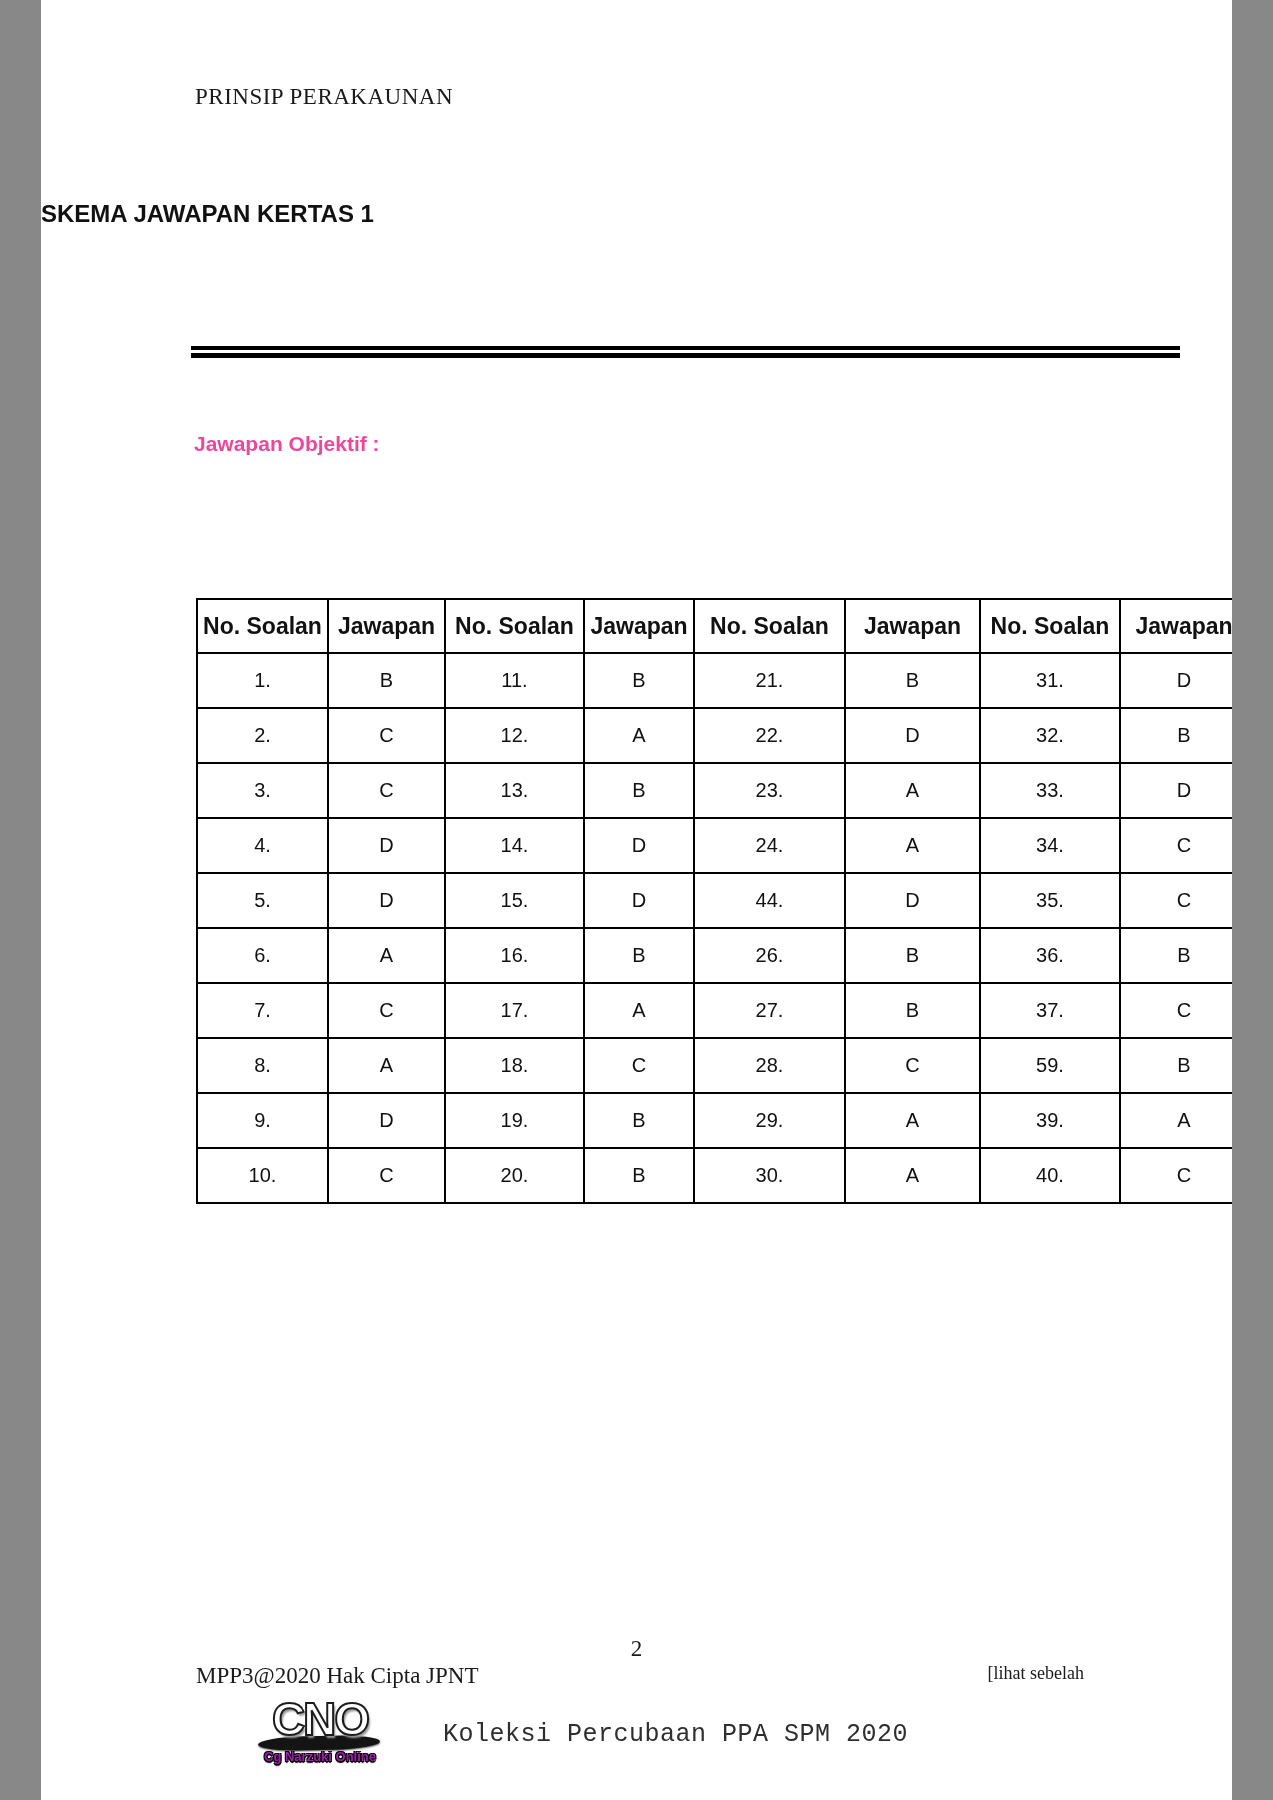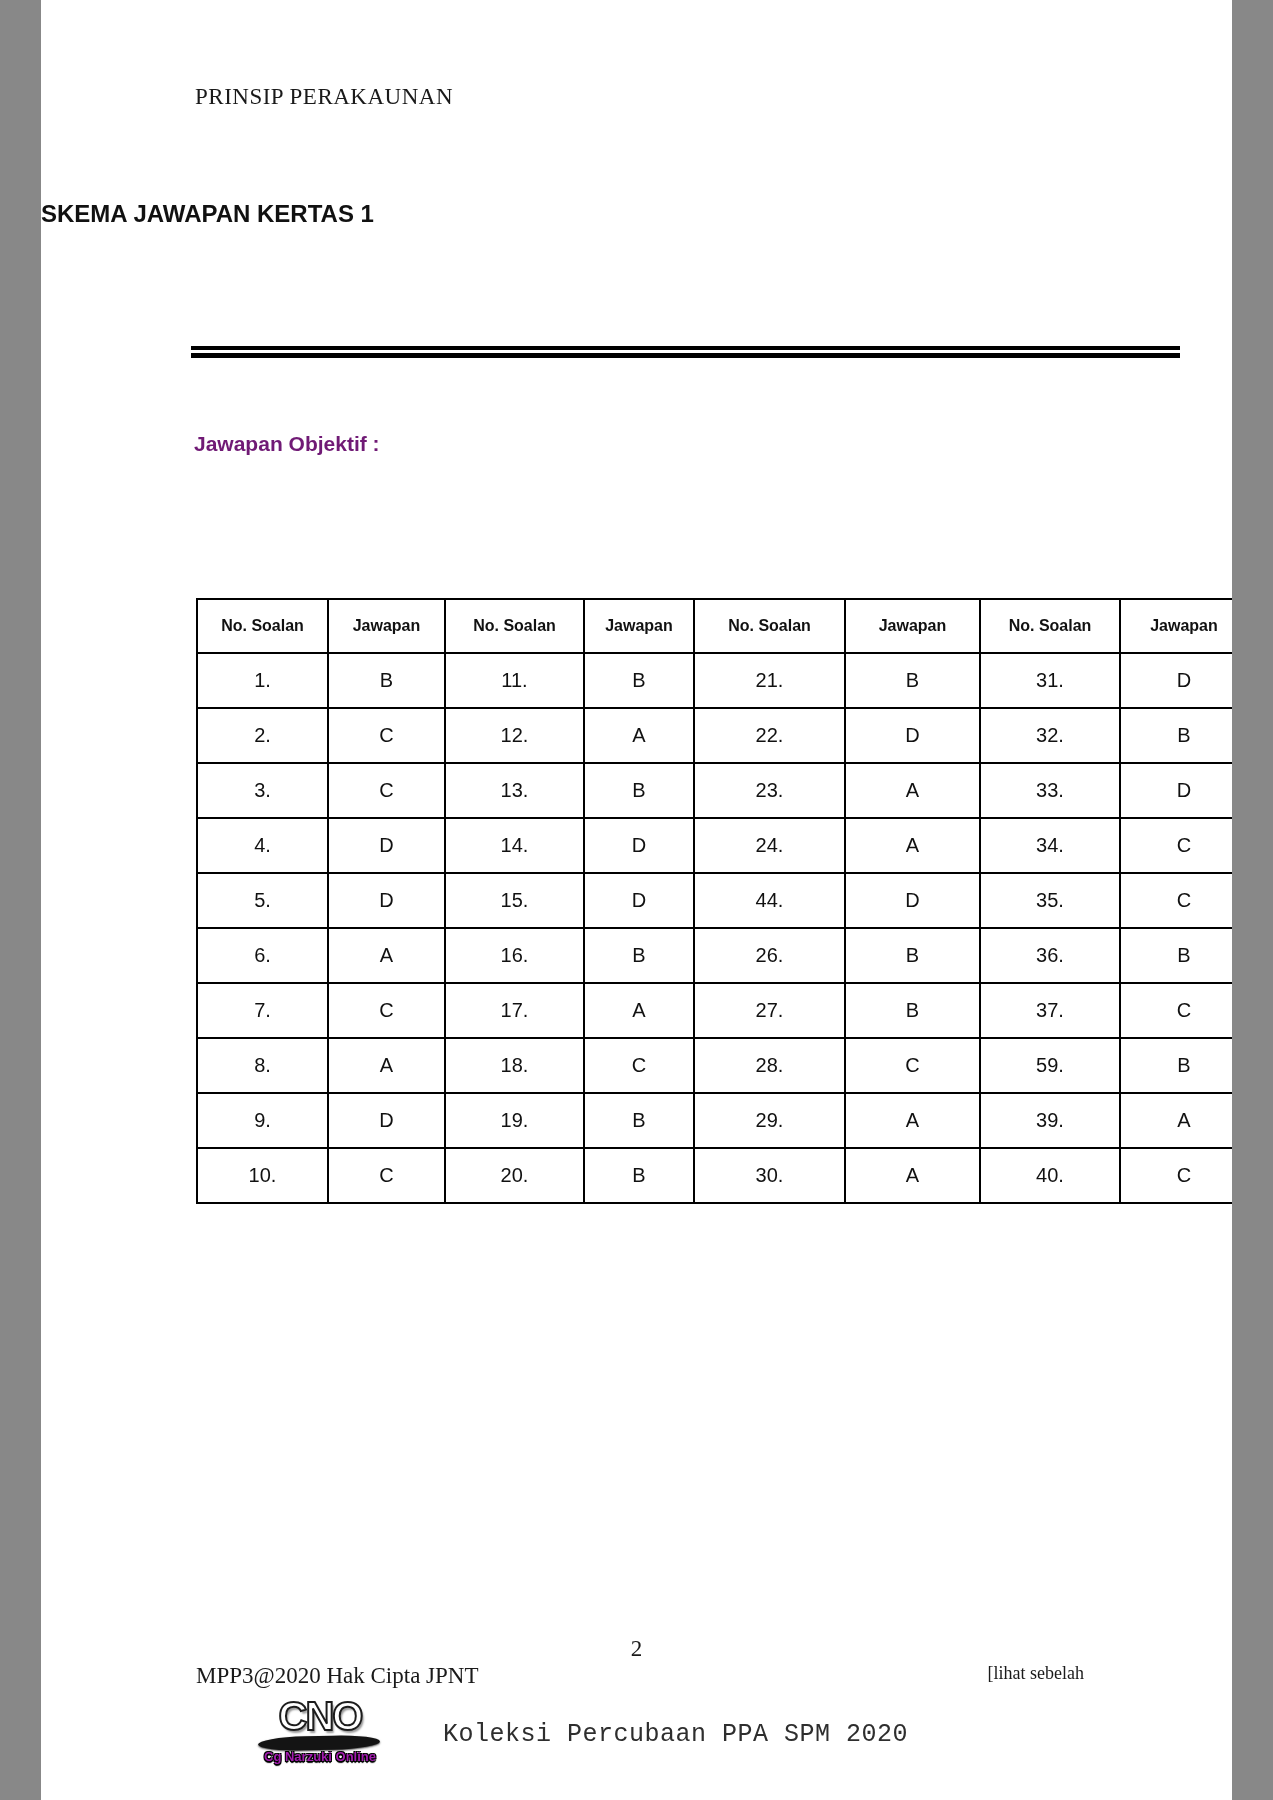--- a/index.html
+++ b/index.html
@@ -46,21 +46,21 @@
     border-bottom: 5px solid #000;
   }
 
   .section-label {
     position: absolute;
     left: 153px;
     top: 432px;
     font-family: "Liberation Sans", sans-serif;
     font-weight: bold;
     font-size: 21px;
-    color: #701a75;
+    color: #ec4899;
     white-space: nowrap;
   }
 
   table.answer-table {
     position: absolute;
     left: 155px;
     top: 598px;
     width: 1051px;
     border-collapse: collapse;
     table-layout: fixed;
@@ -70,21 +70,21 @@
   table.answer-table th,
   table.answer-table td {
     border: 2px solid #000;
     text-align: center;
     vertical-align: middle;
     padding: 0;
     overflow: hidden;
   }
   table.answer-table th {
     height: 52px;
-    font-size: 16px;
+    font-size: 23px;
     font-weight: bold;
     white-space: nowrap;
   }
   table.answer-table td {
     height: 53px;
     font-size: 20px;
     font-weight: normal;
   }
 
   .page-number {
@@ -126,21 +126,21 @@
     height: 68px;
   }
   .cno-big {
     position: absolute;
     left: 0;
     top: -6px;
     width: 100%;
     text-align: center;
     font-family: "Liberation Sans", sans-serif;
     font-weight: bold;
-    font-size: 40px;
+    font-size: 46px;
     line-height: 1;
     letter-spacing: -2px;
     color: #fff;
     -webkit-text-stroke: 2px #1c1c1c;
     text-shadow: 2px 3px 2px #9a9a9a;
     z-index: 2;
   }
   .cno-band {
     position: absolute;
     left: 0px;

